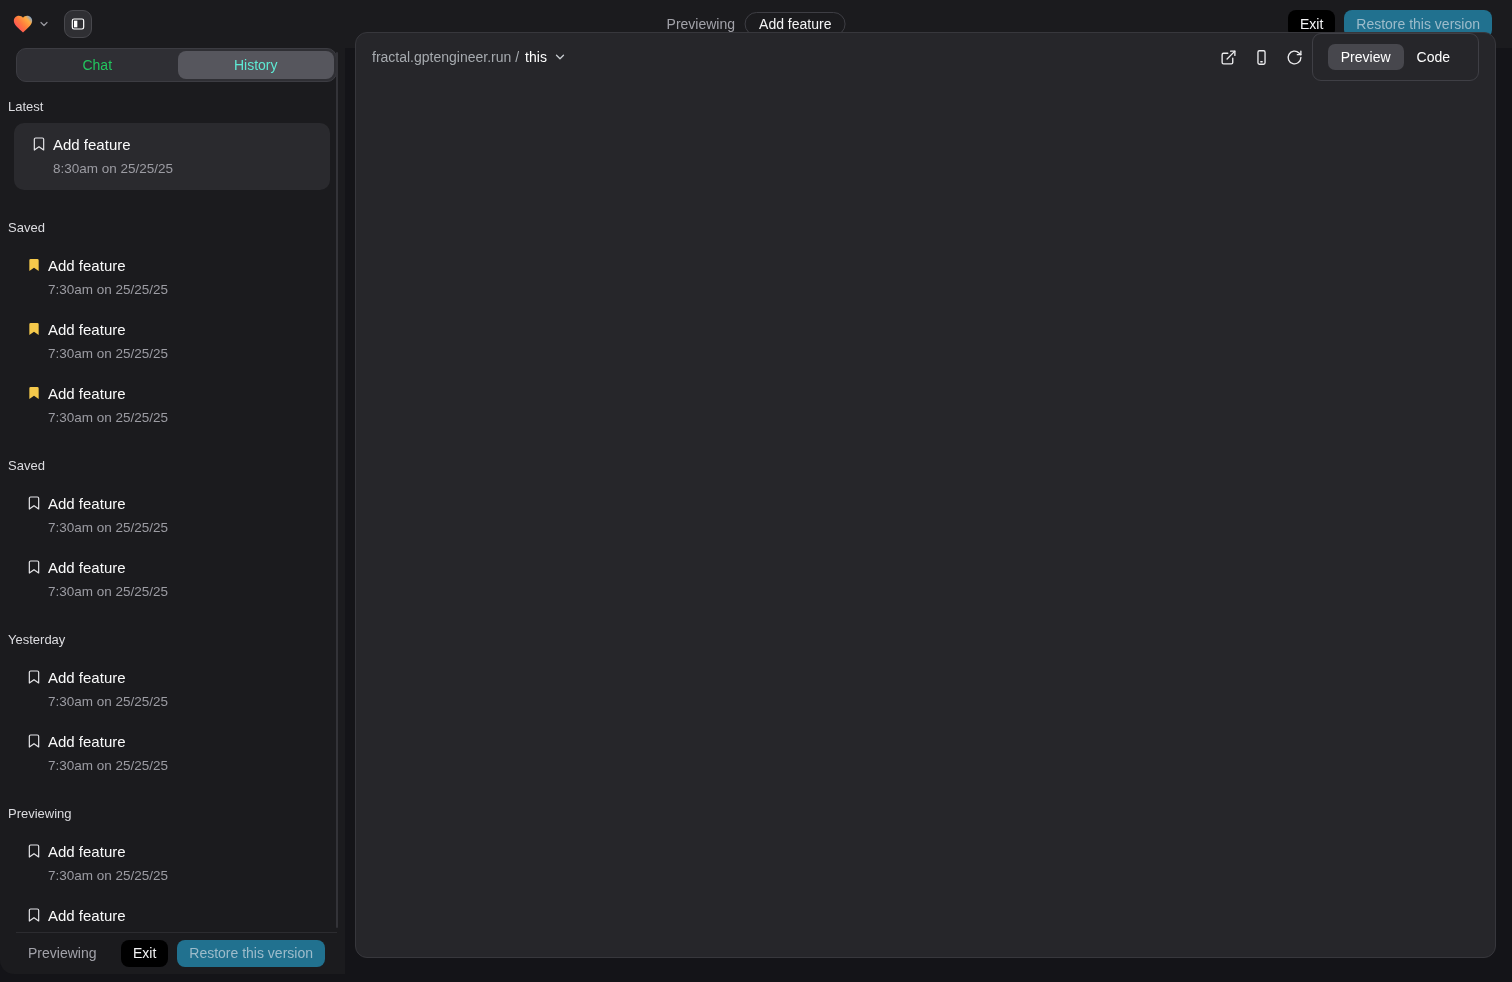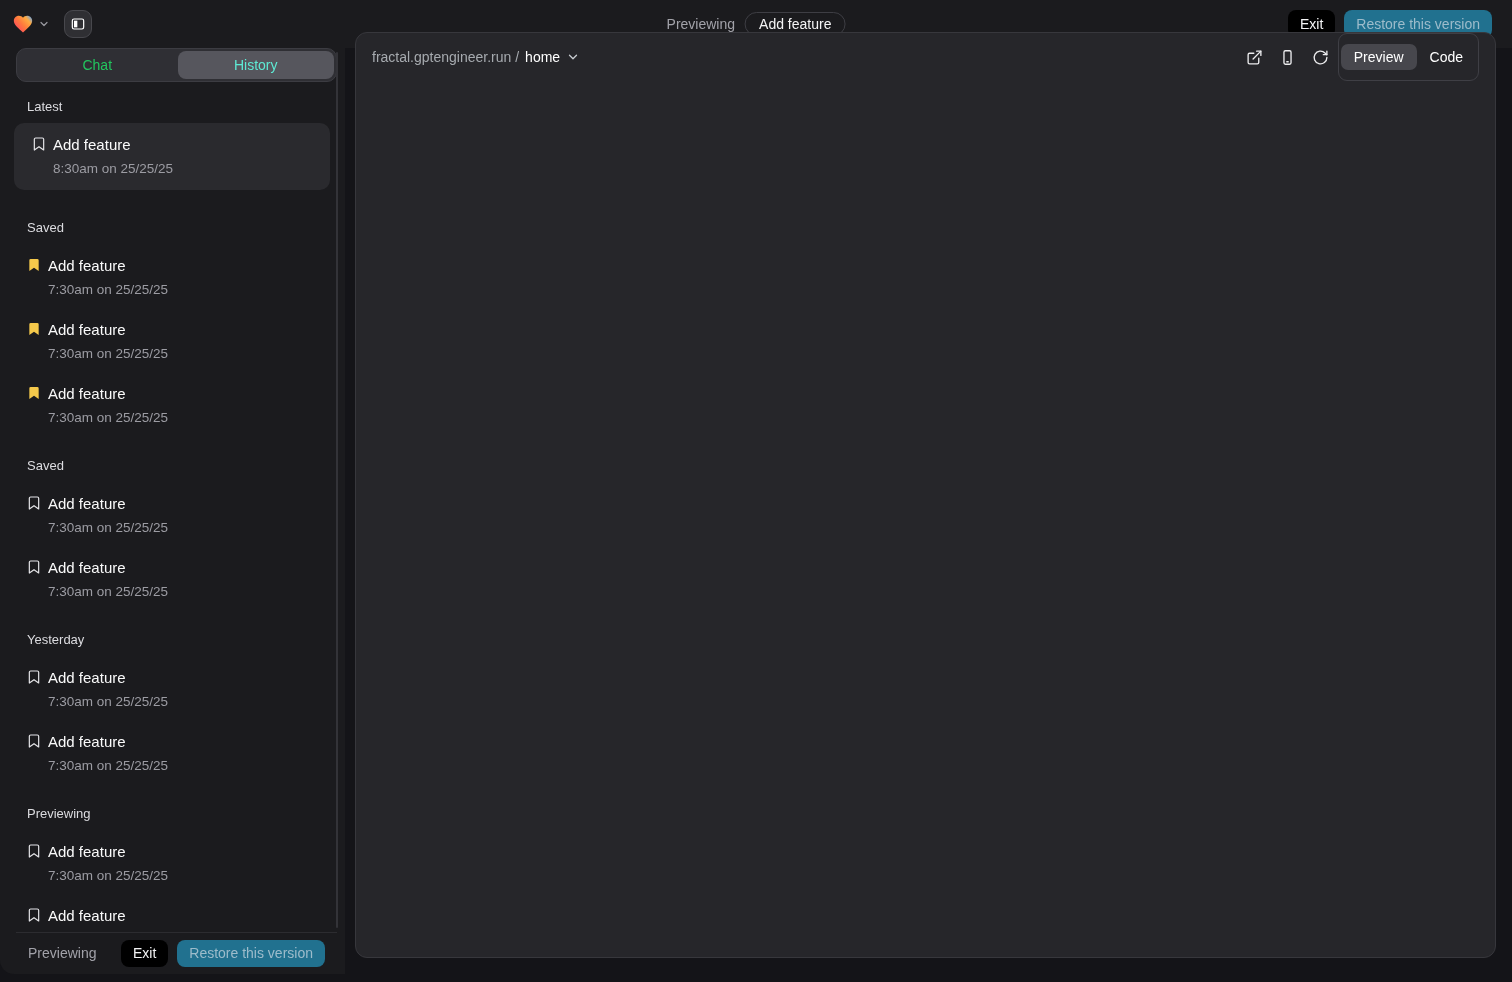--- a/index.html
+++ b/index.html
@@ -79,21 +79,21 @@
   .tab.active{ background:var(--tab-active); color:#5eead4; }
 
   .history-list{
     position:absolute; left:0; right:8px; top:34px; bottom:42px;
     overflow:hidden; padding-top:17px;
   }
   .section{ margin-top:30px; }
   .section:first-child{ margin-top:0; }
   .section-title{
     font-size:13px; line-height:16px; color:var(--text-section);
-    margin:0 16px 7px 27px;
+    margin:0 16px 7px 8px;
   }
   .item{
     display:flex; gap:6px; align-items:flex-start;
     padding:0 16px 0 26px; margin-top:19px; cursor:pointer;
   }
   .item.selected{
     background:var(--card); border-radius:10px;
     margin:8px 7px 0 14px; padding:11px 10px 11px 17px;
   }
   .bm{ width:16px; height:16px; flex:0 0 16px; margin-top:2px; }
@@ -136,21 +136,21 @@
   .url-group .chev{ width:14px; height:14px; stroke:#C9CDD2; }
   .preview-actions{ margin-left:auto; display:flex; align-items:center; }
   .icon-btn{
     width:26px; height:26px; background:transparent; border:none; cursor:pointer;
     display:flex; align-items:center; justify-content:center; margin-left:7px;
   }
   .icon-btn svg{ width:17px; height:17px; stroke:#ECECEE; fill:none;
     stroke-width:1.9; stroke-linecap:round; stroke-linejoin:round; }
   .mode-toggle{
     margin-left:4px; height:48px; display:flex; align-items:center;
-    border:1px solid #3F3F45; border-radius:9px; padding:2px; background:transparent;
+    border:1px solid #3F3F45; border-radius:9px; padding:15px; background:transparent;
   }
   .mode-btn{
     height:26px; padding:0 13px; border:none; background:transparent;
     color:#FFFFFF; font-size:14px; font-family:inherit; border-radius:7px; cursor:pointer;
   }
   .mode-btn.active{ background:#47474D; }
   .preview-content{ position:absolute; inset:48px 0 0 0; }
 </style>
 </head>
 <body>
@@ -313,21 +313,21 @@
       <span class="footer-spacer"></span>
       <button class="btn btn-dark">Exit</button>
       <button class="btn btn-primary">Restore this version</button>
     </div>
   </aside>
 
   <main class="preview-panel">
     <div class="preview-header">
       <div class="url-group">
         <span class="url-prefix">fractal.gptengineer.run /</span>
-        <span class="url-page">home</span>
+        <span class="url-page">this</span>
         <svg class="chev" viewBox="0 0 24 24" fill="none" stroke-width="2.2" stroke-linecap="round" stroke-linejoin="round">
           <polyline points="6 9 12 15 18 9"></polyline>
         </svg>
       </div>
       <div class="preview-actions">
         <button class="icon-btn">
           <svg viewBox="0 0 24 24">
             <path d="M15 3h6v6"></path>
               <path d="M10 14 21 3"></path>
             <path d="M18 13v6a2 2 0 0 1-2 2H5a2 2 0 0 1-2-2V8a2 2 0 0 1 2-2h6"></path>

